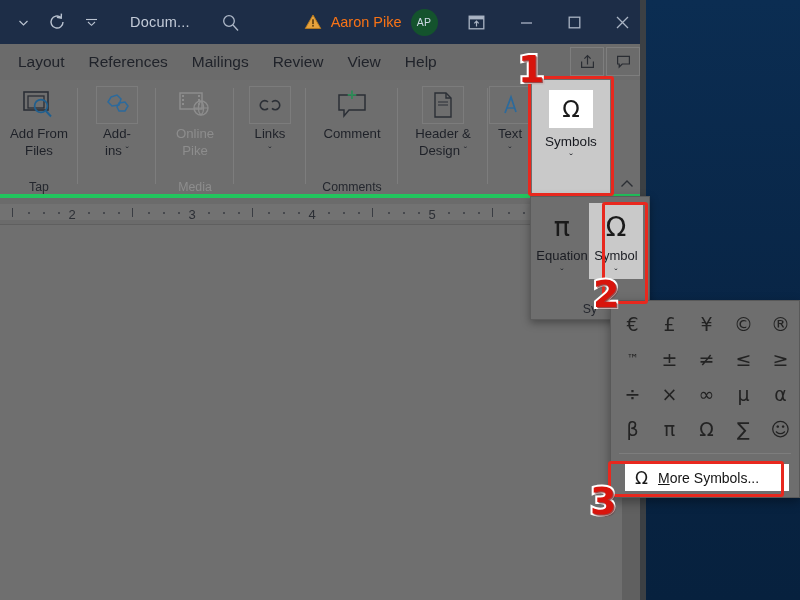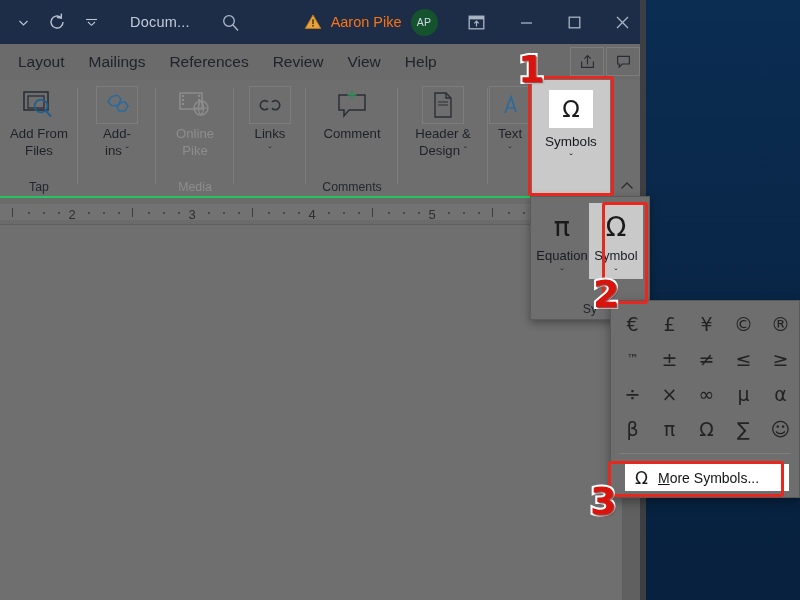--- a/index.html
+++ b/index.html
@@ -97,21 +97,21 @@
     border: 1px solid #7e7e7e;
     display: flex; align-items: center; justify-content: center;
     color: #2a2d33;
   }
 
   
   #ribbon {
     position: absolute; left: 0; top: 80px;
     width: 646px; height: 118px;
     background: #6e6e6e;
-    border-bottom: 2px solid #22c55e;
+    border-bottom: 4px solid #22c55e;
   }
   .rgroup {
     position: absolute; top: 0; height: 118px;
     display: flex; flex-direction: column; align-items: center;
   }
   .rgroup .sep {
     position: absolute; right: 0; top: 8px;
     width: 1px; height: 96px; background: #7d7d7d;
   }
   .rbtn {
@@ -361,22 +361,22 @@
         <div class="winbtn">
           <svg width="19" height="19" viewBox="0 0 19 19">
               <path d="M4 4 L15 15 M15 4 L4 15" stroke="currentColor" stroke-width="1.3" fill="none"></path>
             </svg>
         </div>
       </div>
     </div>
 
     <div id="tabstrip">
       <div class="tab">Layout</div>
+      <div class="tab">References</div>
       <div class="tab">Mailings</div>
-      <div class="tab">References</div>
       <div class="tab">Review</div>
       <div class="tab">View</div>
       <div class="tab">Help</div>
 
       <div class="tabstrip-right">
         <div class="tsr-btn">
           <svg width="17" height="17" viewBox="0 0 17 17">
             <path d="M2.6 8.5 L2.6 14.4 L14.4 14.4 L14.4 8.5" fill="none" stroke="currentColor" stroke-width="1.2"></path>
             <path d="M8.5 11.6 L8.5 2.6 M5.4 5.6 L8.5 2.5 L11.6 5.6" fill="none" stroke="currentColor" stroke-width="1.2"></path>
           </svg>

